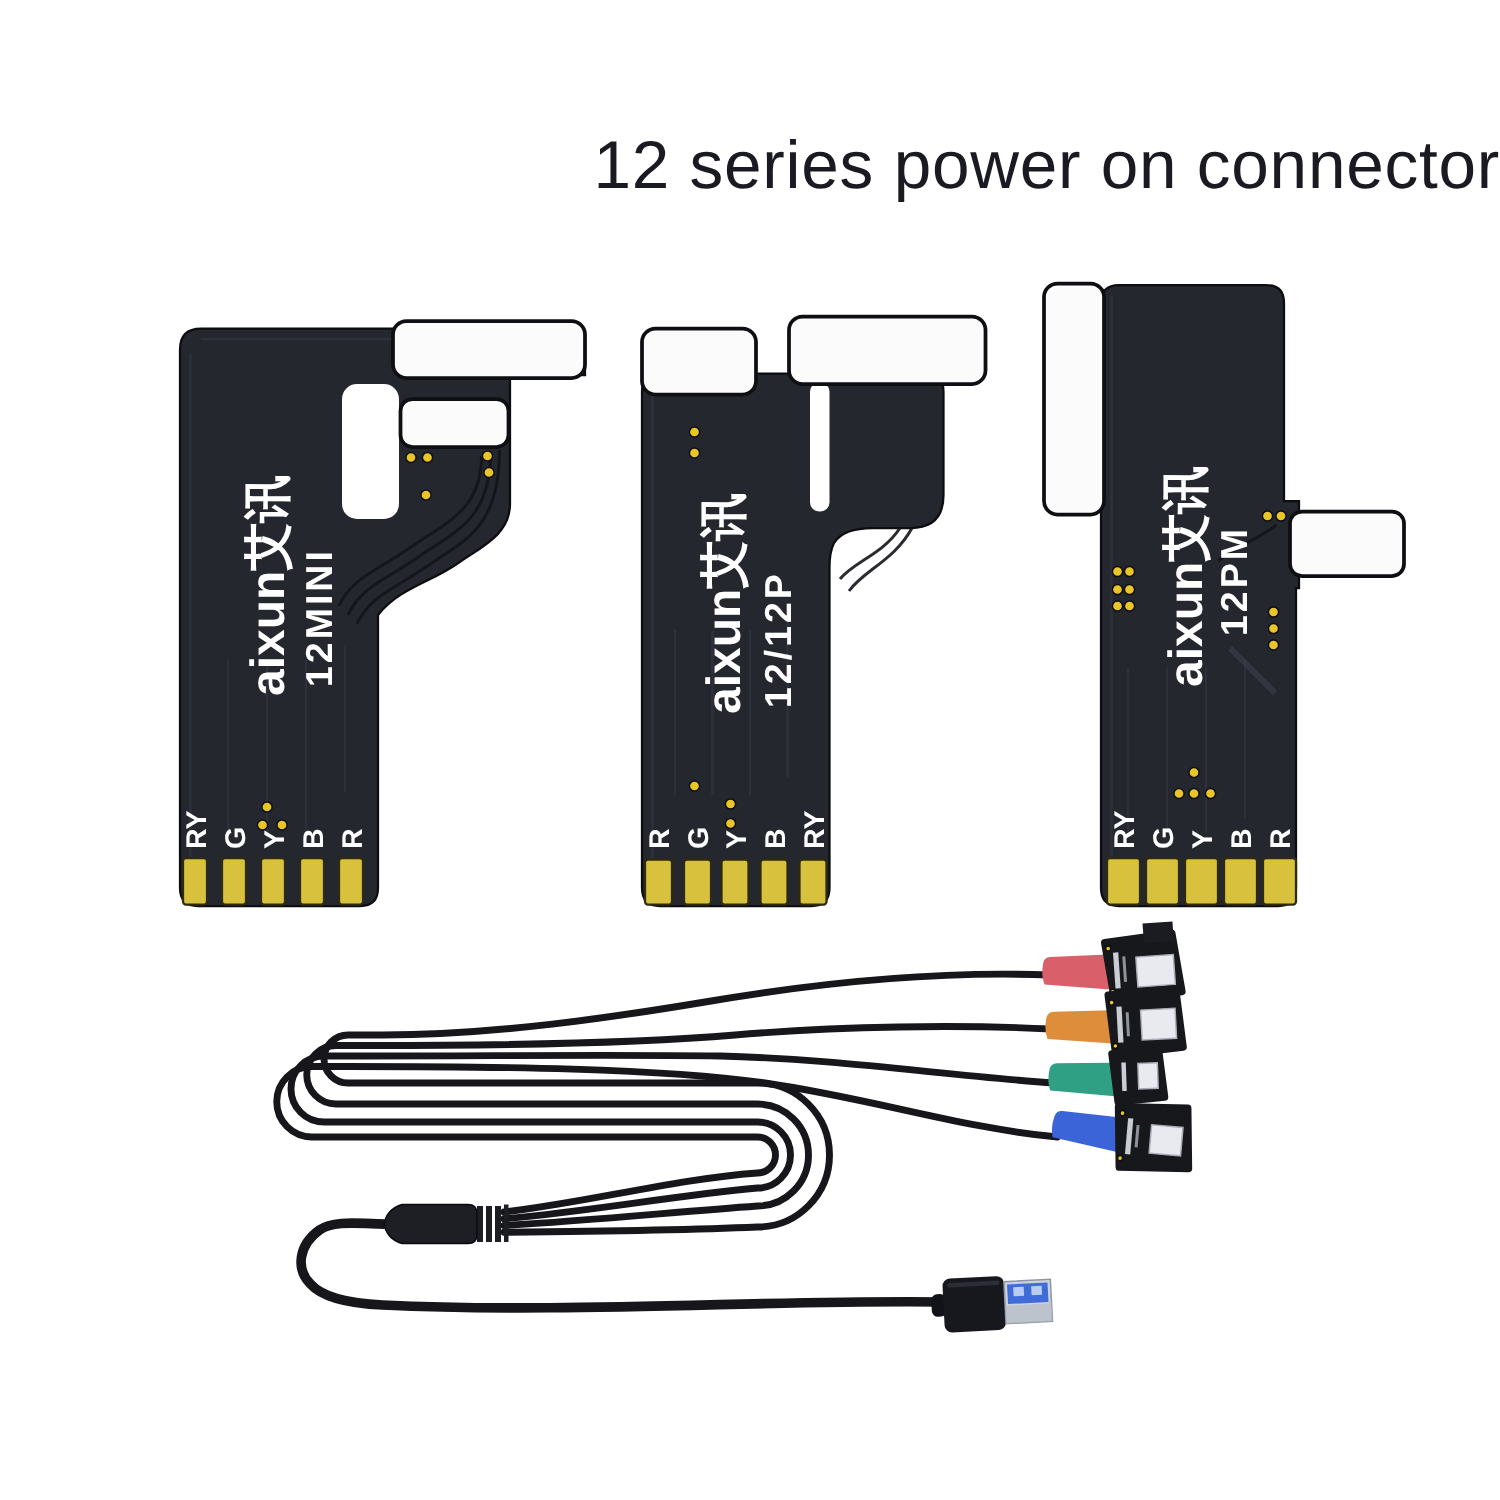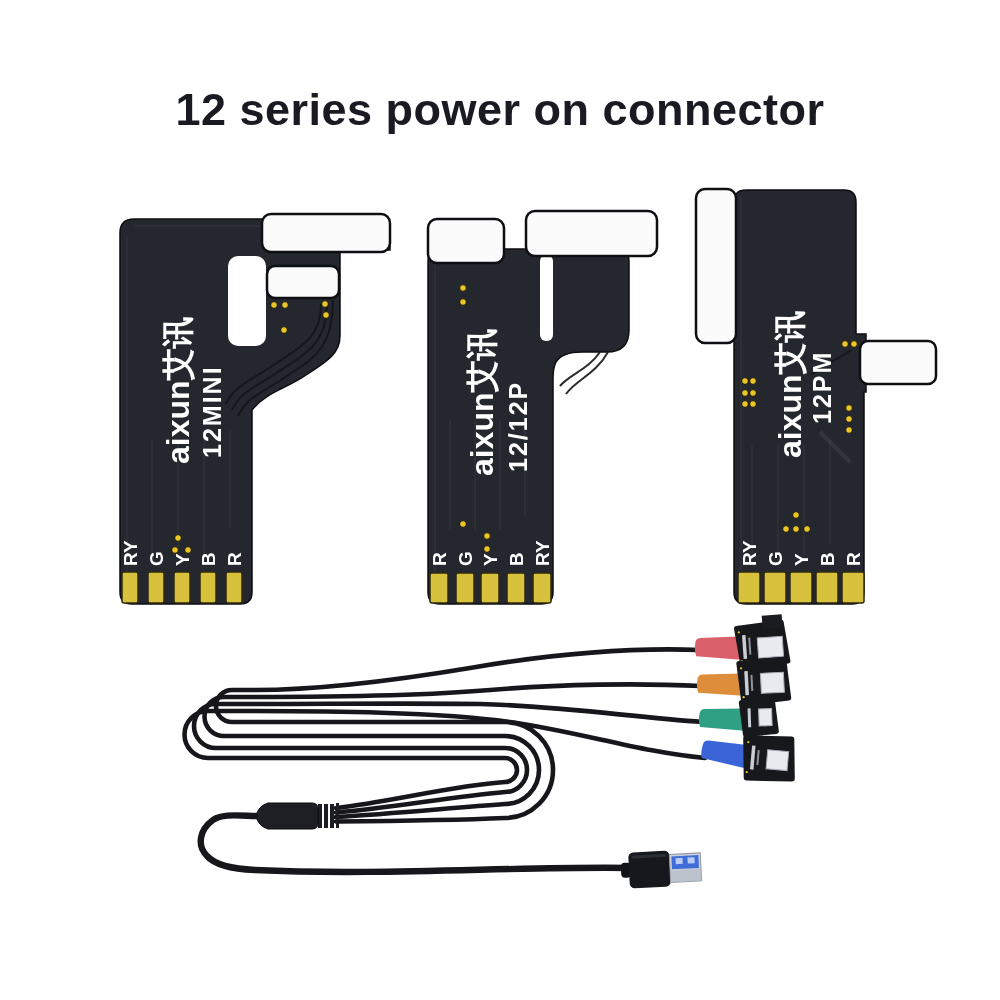--- a/index.html
+++ b/index.html
@@ -1,19 +1,19 @@
 <!DOCTYPE html>
 <html><head>
 <meta charset="utf-8">
 <style>
   html,body{margin:0;padding:0;background:#fff;}
   .stage{position:relative;width:1000px;height:1000px;background:#ffffff;overflow:hidden;
          font-family:"Liberation Sans","DejaVu Sans",sans-serif;}
-  .title{position:absolute;top:84px;left:0;width:1000px;text-align:center;
-         font-size:45px;font-weight:700;letter-spacing:.5px;color:#1a1a22;}
+  .title{position:absolute;top:84px;left:0;width:1000px;text-align:right;
+         font-size:45px;font-weight:400;letter-spacing:.5px;color:#1a1a22;}
   svg text{font-family:"Liberation Sans","DejaVu Sans",sans-serif;}
   .pinlab{font-size:19px;font-weight:bold;fill:#ffffff;}
   .logo{font-size:32px;font-weight:bold;fill:#ffffff;letter-spacing:0px;}
   .model{font-size:25px;font-weight:bold;fill:#ffffff;letter-spacing:2px;}
   .flexbody{fill:#25272f;stroke:#0c0d11;stroke-width:1.5;}
   .tab{fill:#fbfbfb;stroke:#0e0f13;stroke-width:2.5;}
   .pad{fill:#d8c13c;stroke:#2e2a10;stroke-width:1.5;}
   .dot{fill:#eac526;stroke:#0e0f13;stroke-width:1;}
   .wire{fill:none;stroke:#17171b;stroke-width:4.6;stroke-linecap:round;}
   .maincable{fill:none;stroke:#17171b;stroke-width:6.4;stroke-linecap:round;}

